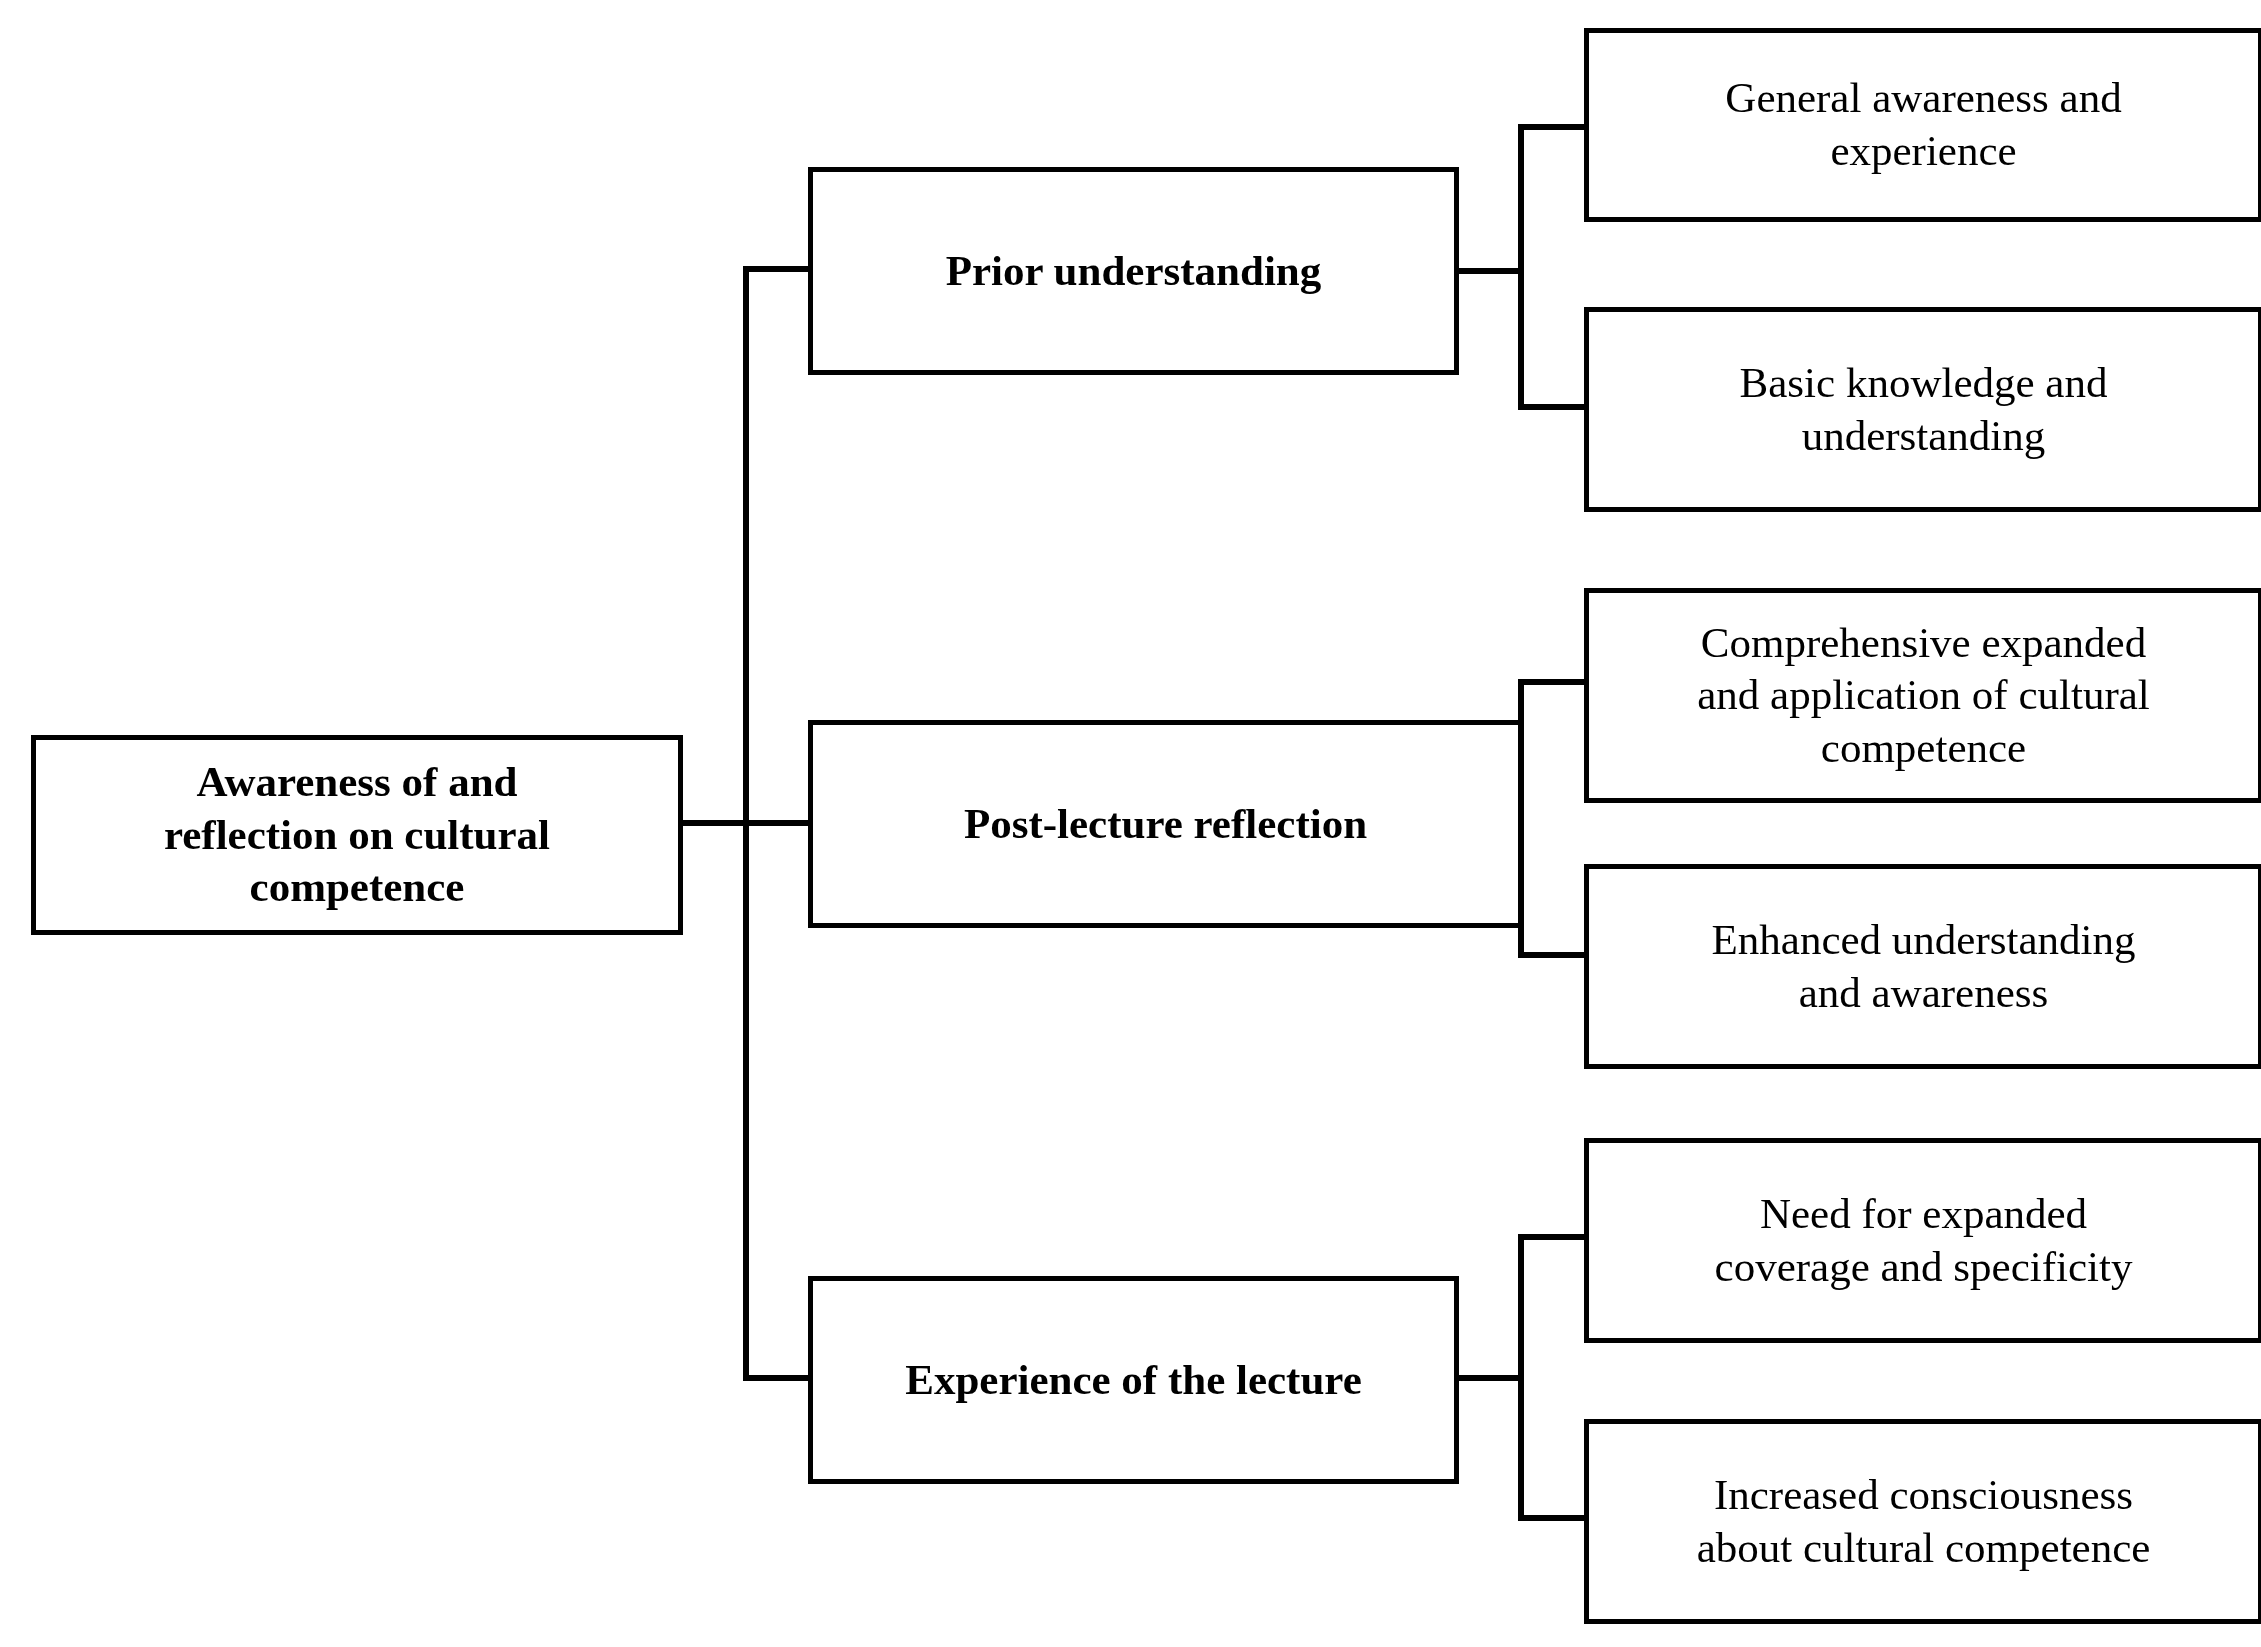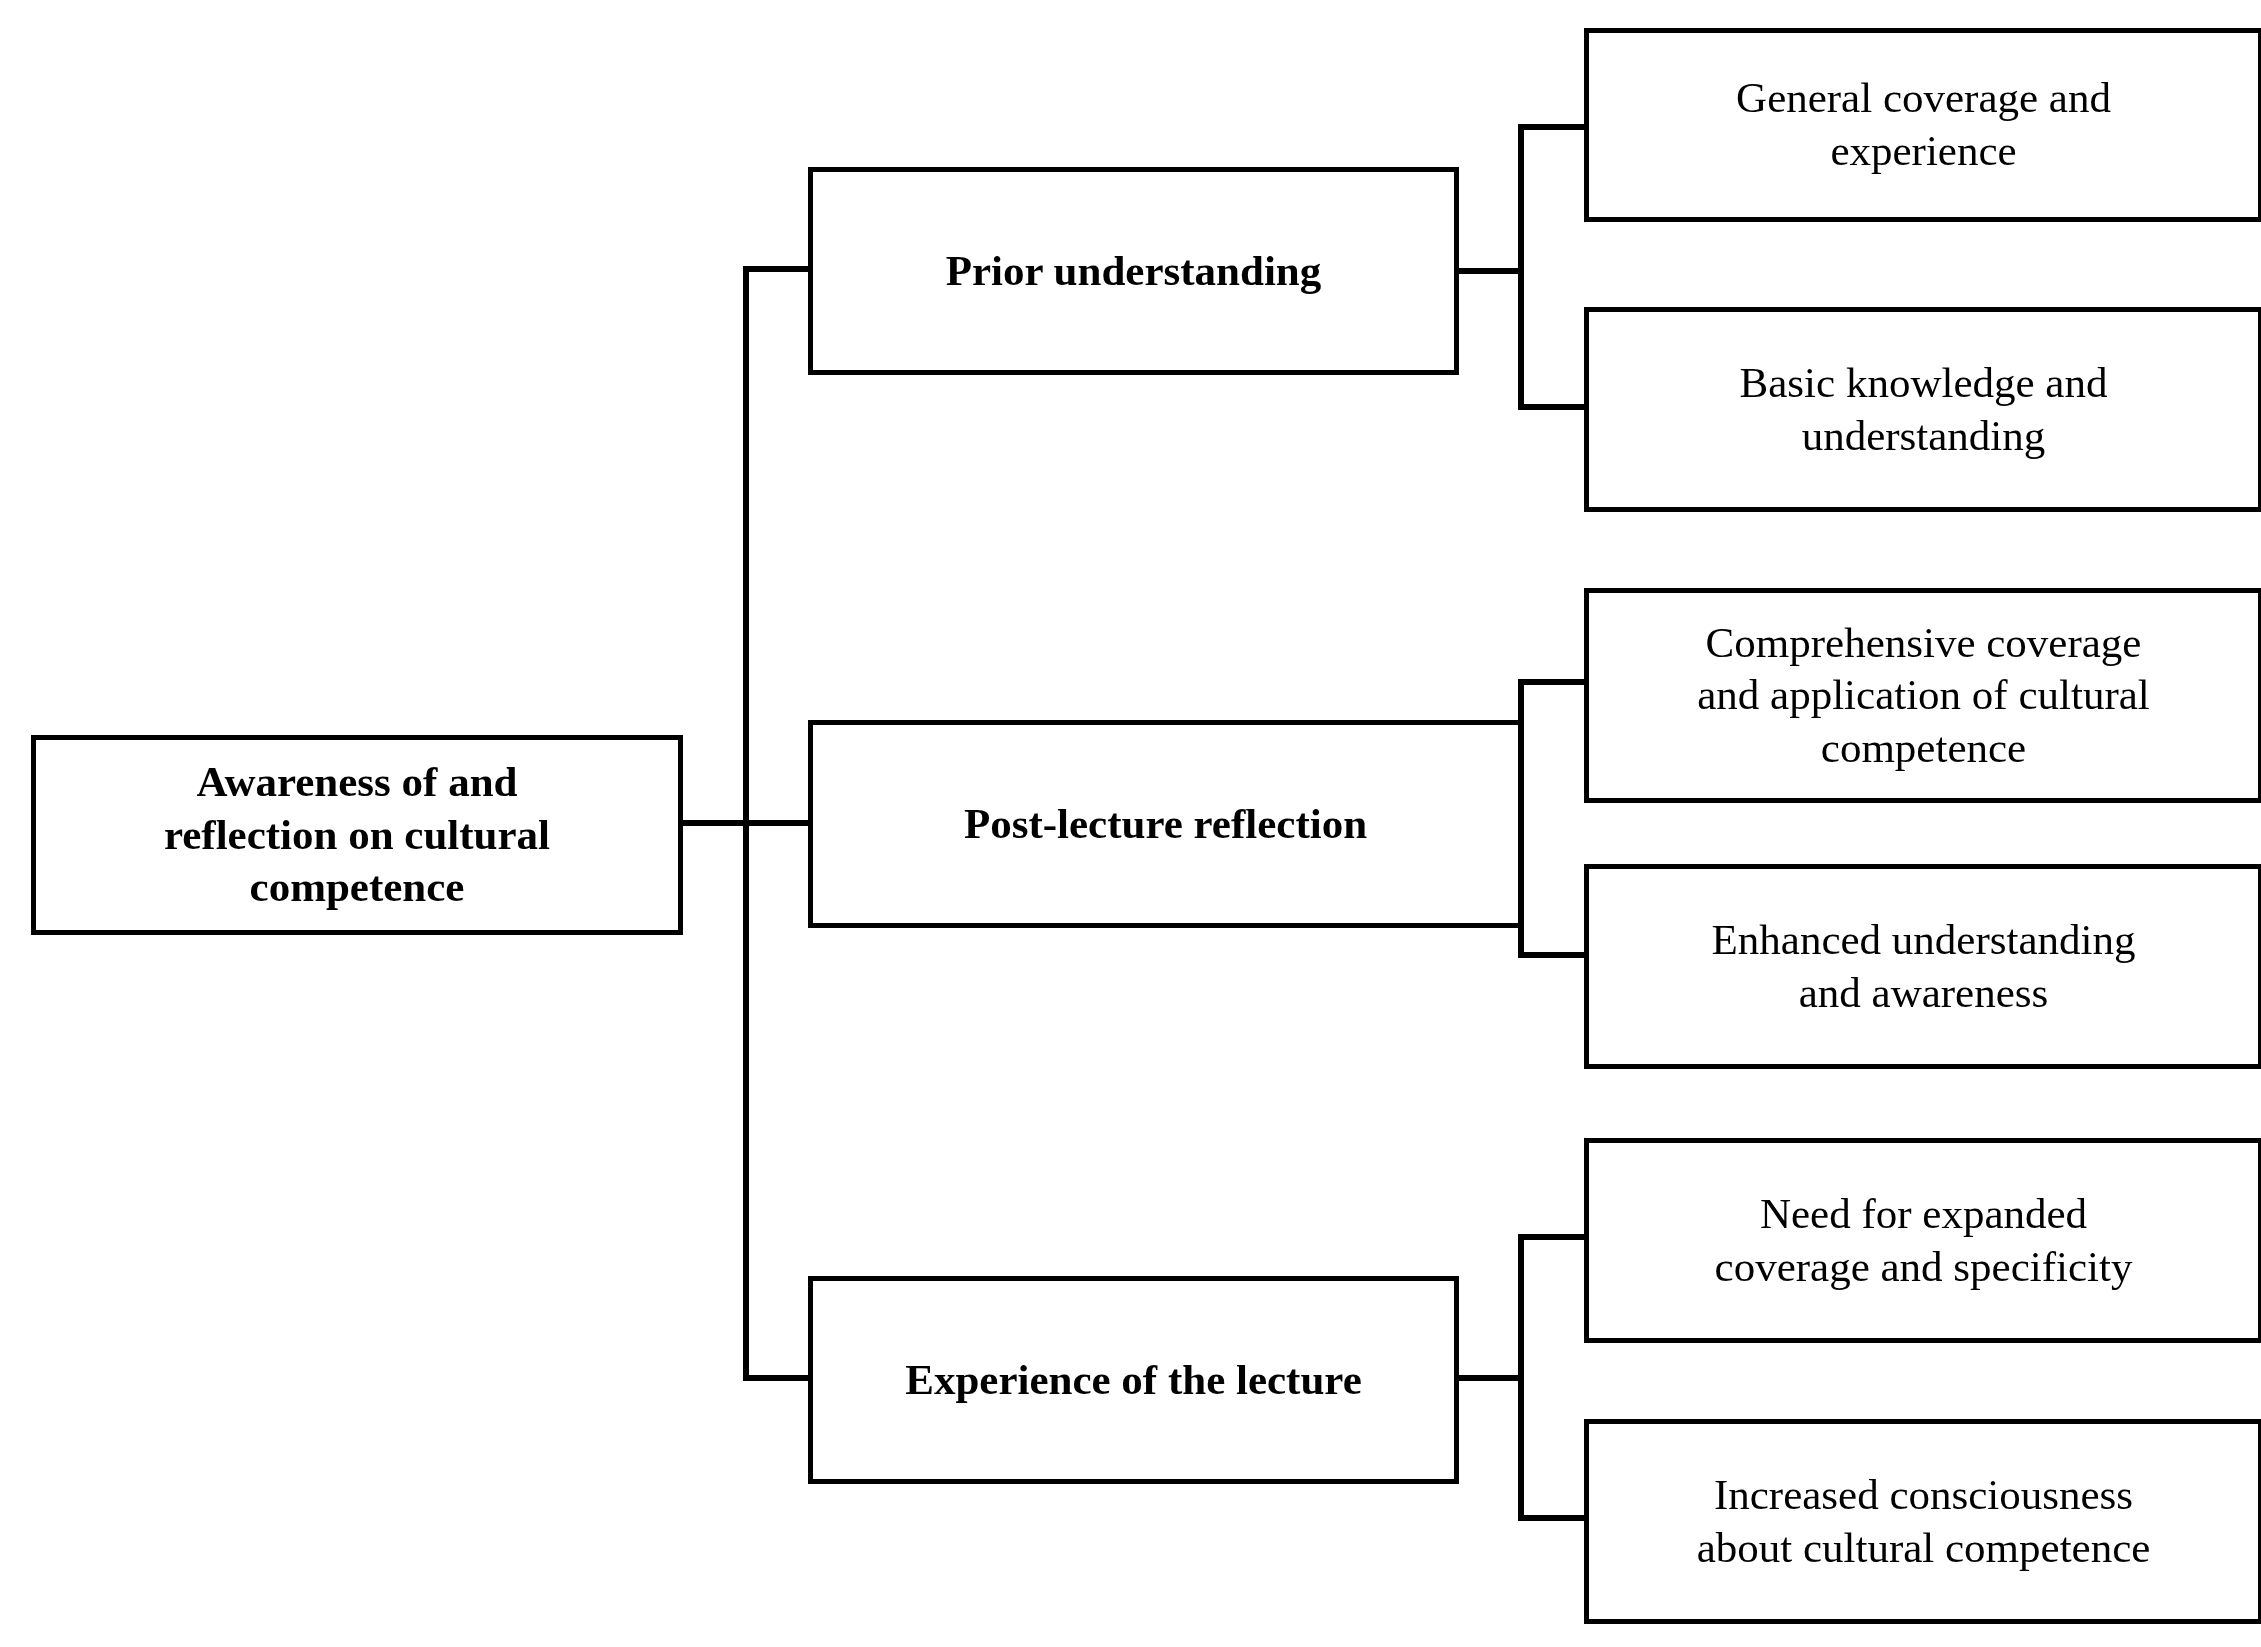--- a/index.html
+++ b/index.html
@@ -94,31 +94,31 @@
 
   <div class="node level2" style="left:808px; top:720px; width:715px; height:208px;">
     <span class="txt">Post-lecture reflection</span>
   </div>
 
   <div class="node level2" style="left:808px; top:1276px; width:651px; height:208px;justify-content:flex-end;">
     <span class="txt">Experience of the lecture</span>
   </div>
 
   <div class="node leaf" style="left:1584px; top:27.5px; width:679px; height:194px;">
-    <span class="txt">General coverage and
+    <span class="txt">General awareness and
 experience</span>
   </div>
 
   <div class="node leaf" style="left:1584px; top:307px; width:679px; height:205px;">
     <span class="txt">Basic knowledge and
 understanding</span>
   </div>
 
   <div class="node leaf" style="left:1584px; top:588px; width:679px; height:215px;">
-    <span class="txt">Comprehensive coverage
+    <span class="txt">Comprehensive expanded
 and application of cultural
 competence</span>
   </div>
 
   <div class="node leaf" style="left:1584px; top:864px; width:679px; height:205px;">
     <span class="txt">Enhanced understanding
 and awareness</span>
   </div>
 
   <div class="node leaf" style="left:1584px; top:1138px; width:679px; height:205px;">

